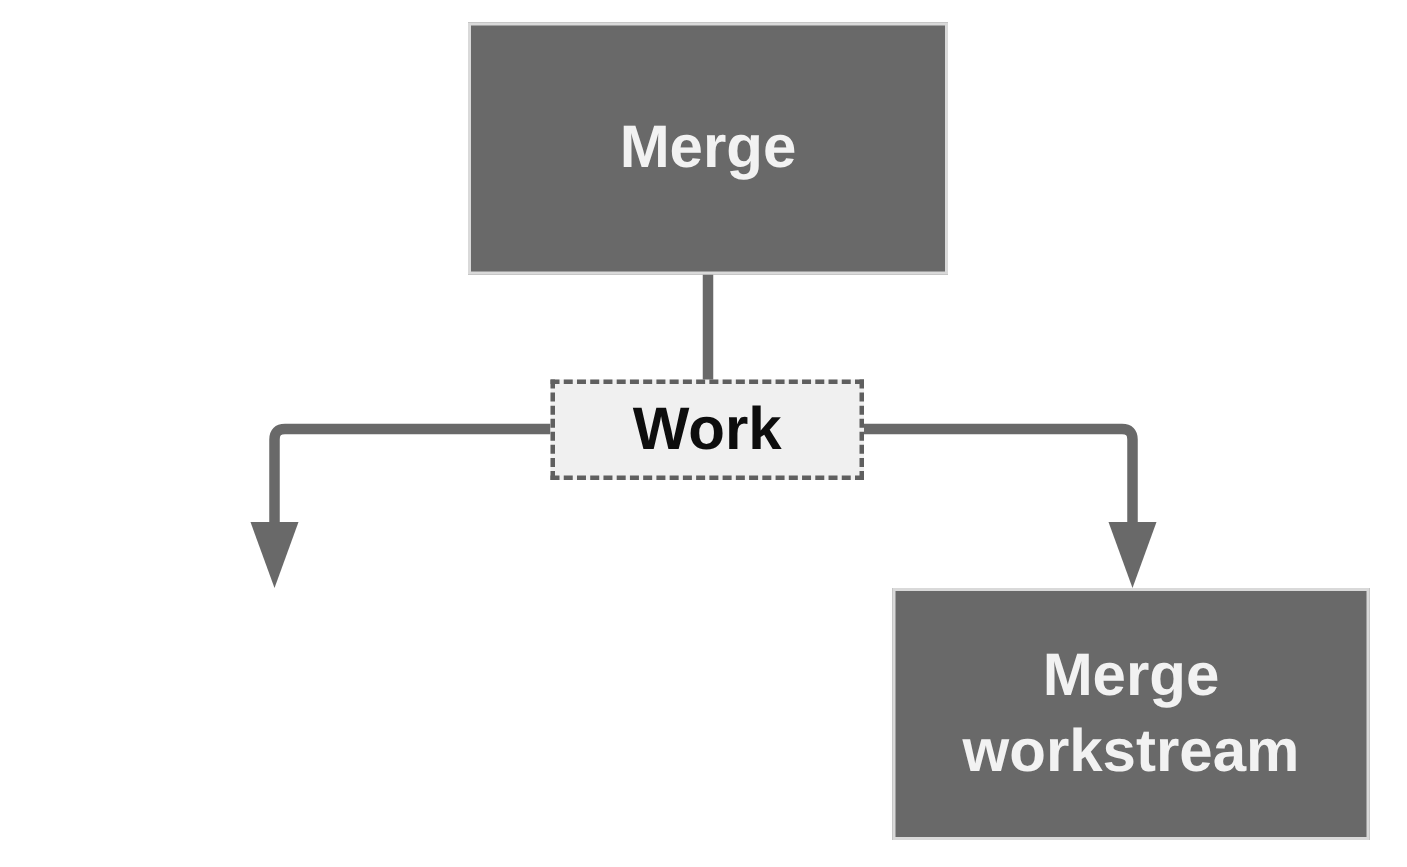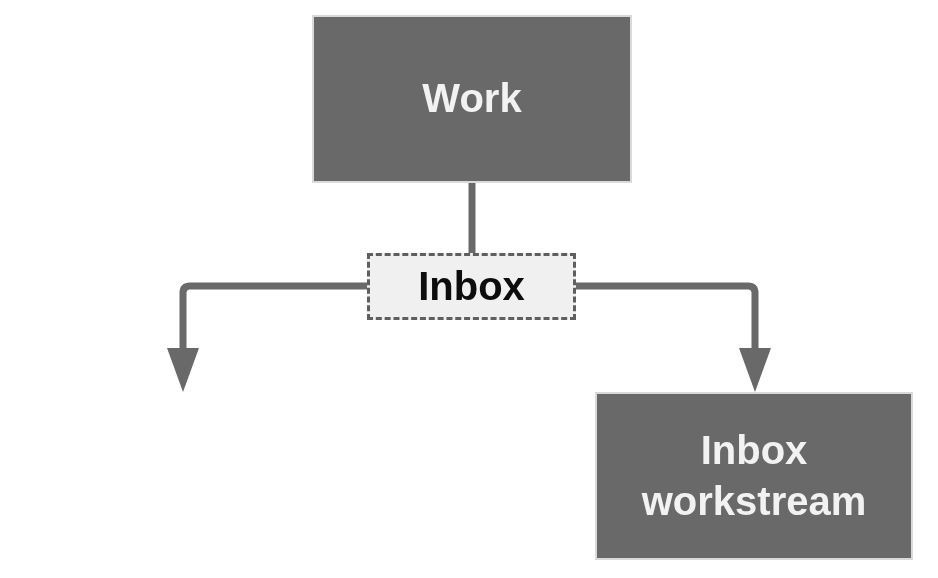--- a/index.html
+++ b/index.html
@@ -81,25 +81,25 @@
     <line x1="472" y1="183" x2="472" y2="256"></line>
 
     <path d="M 367 286 L 190 286 Q 183 286 183 293 L 183 352"></path>
     <polygon points="167,348 199,348 183,392"></polygon>
 
     <path d="M 576 286 L 748 286 Q 755 286 755 293 L 755 352"></path>
     <polygon points="739,348 771,348 755,392"></polygon>
   </svg>
 
   <div class="node node-inbox">
-    <span>Work</span>
+    <span>Merge</span>
   </div>
 
   <div class="node-merge">
-    <span>Inbox</span>
+    <span>Work</span>
   </div>
 
 
   <div class="node node-work">
-    <span>Inbox workstream</span>
+    <span>Merge workstream</span>
   </div>
 
 </div>
 
 </body></html>

